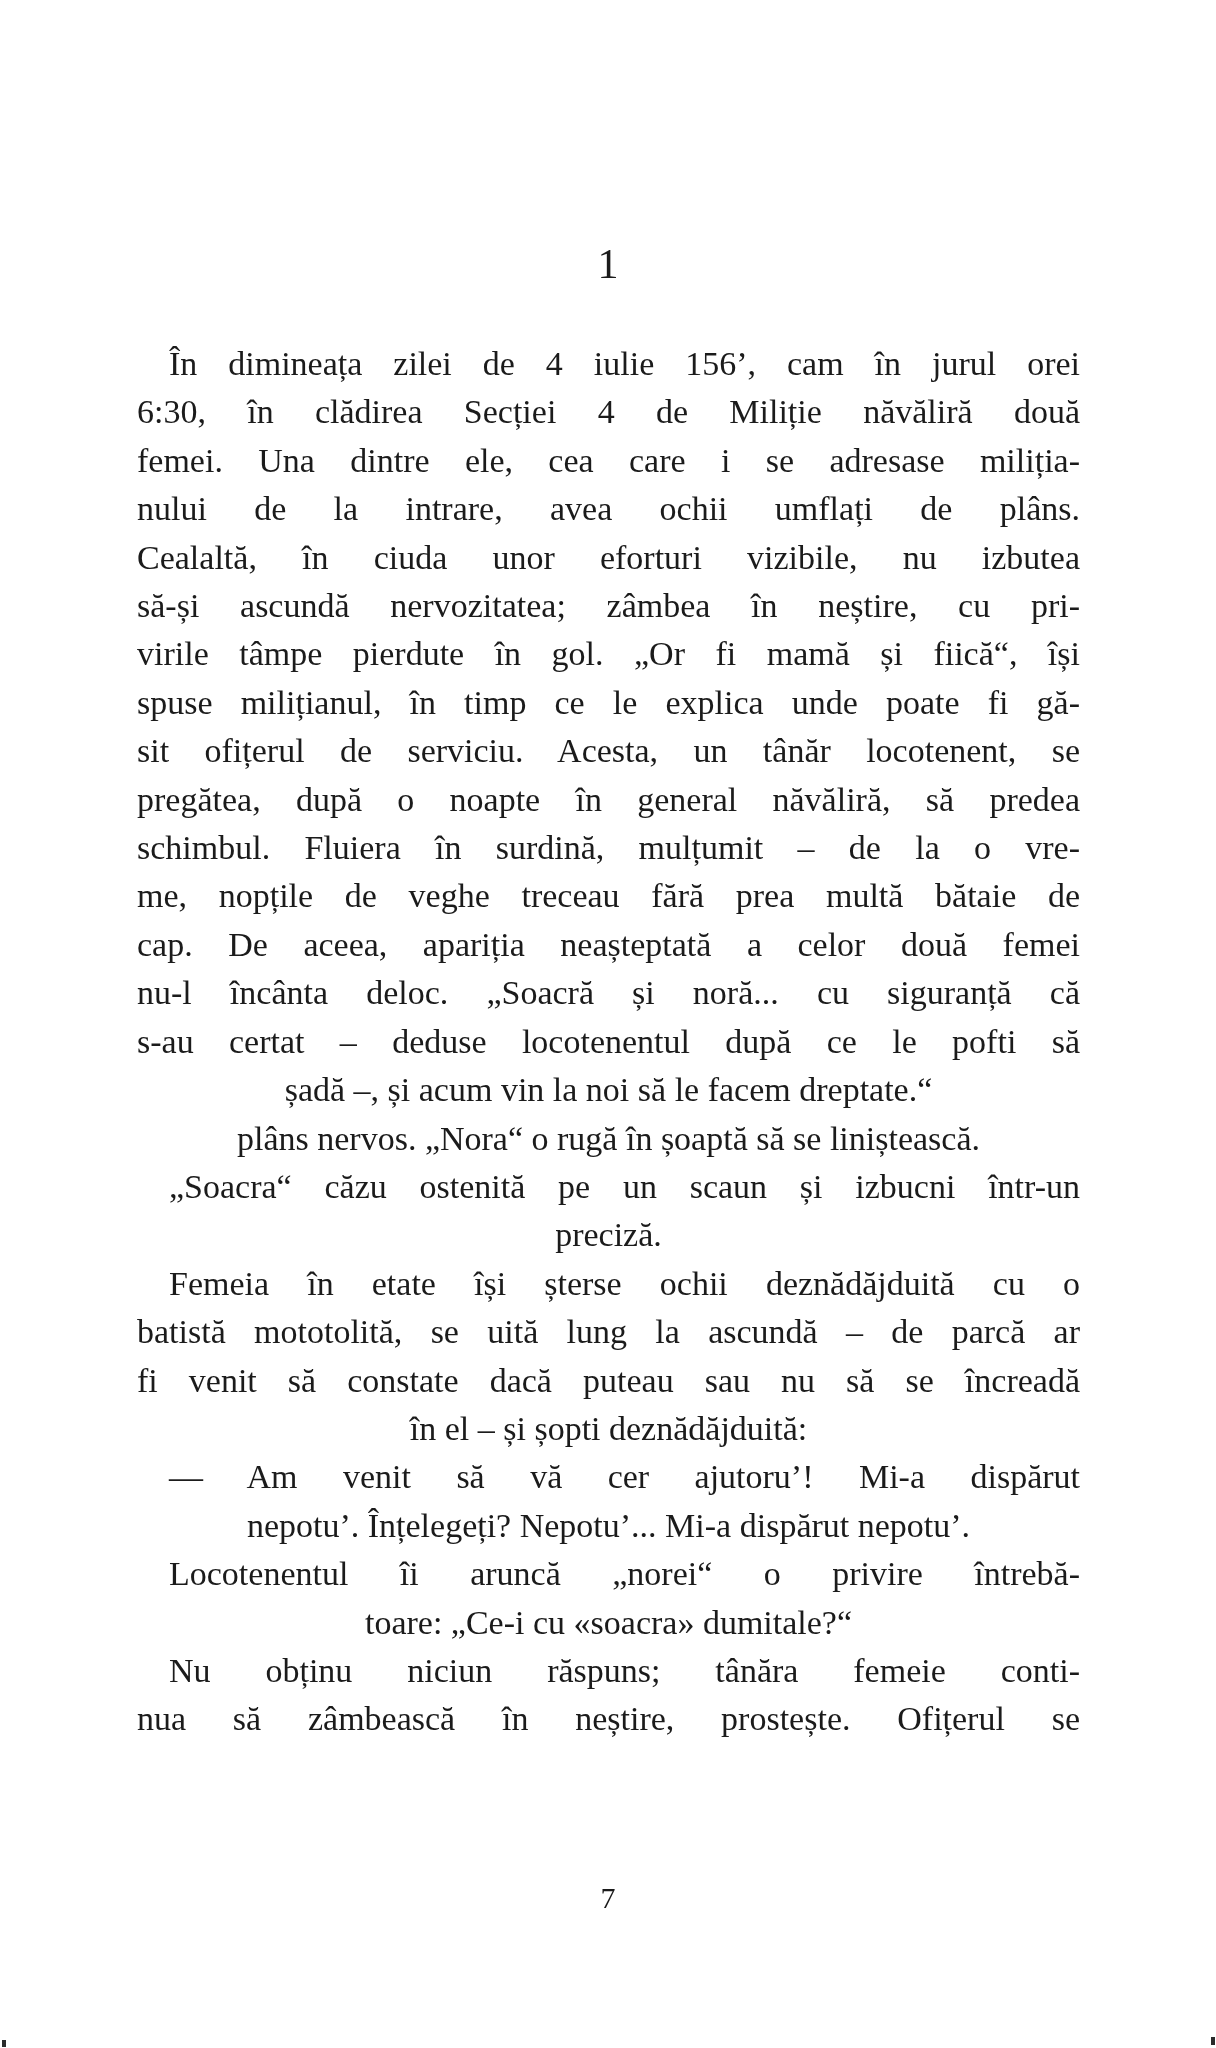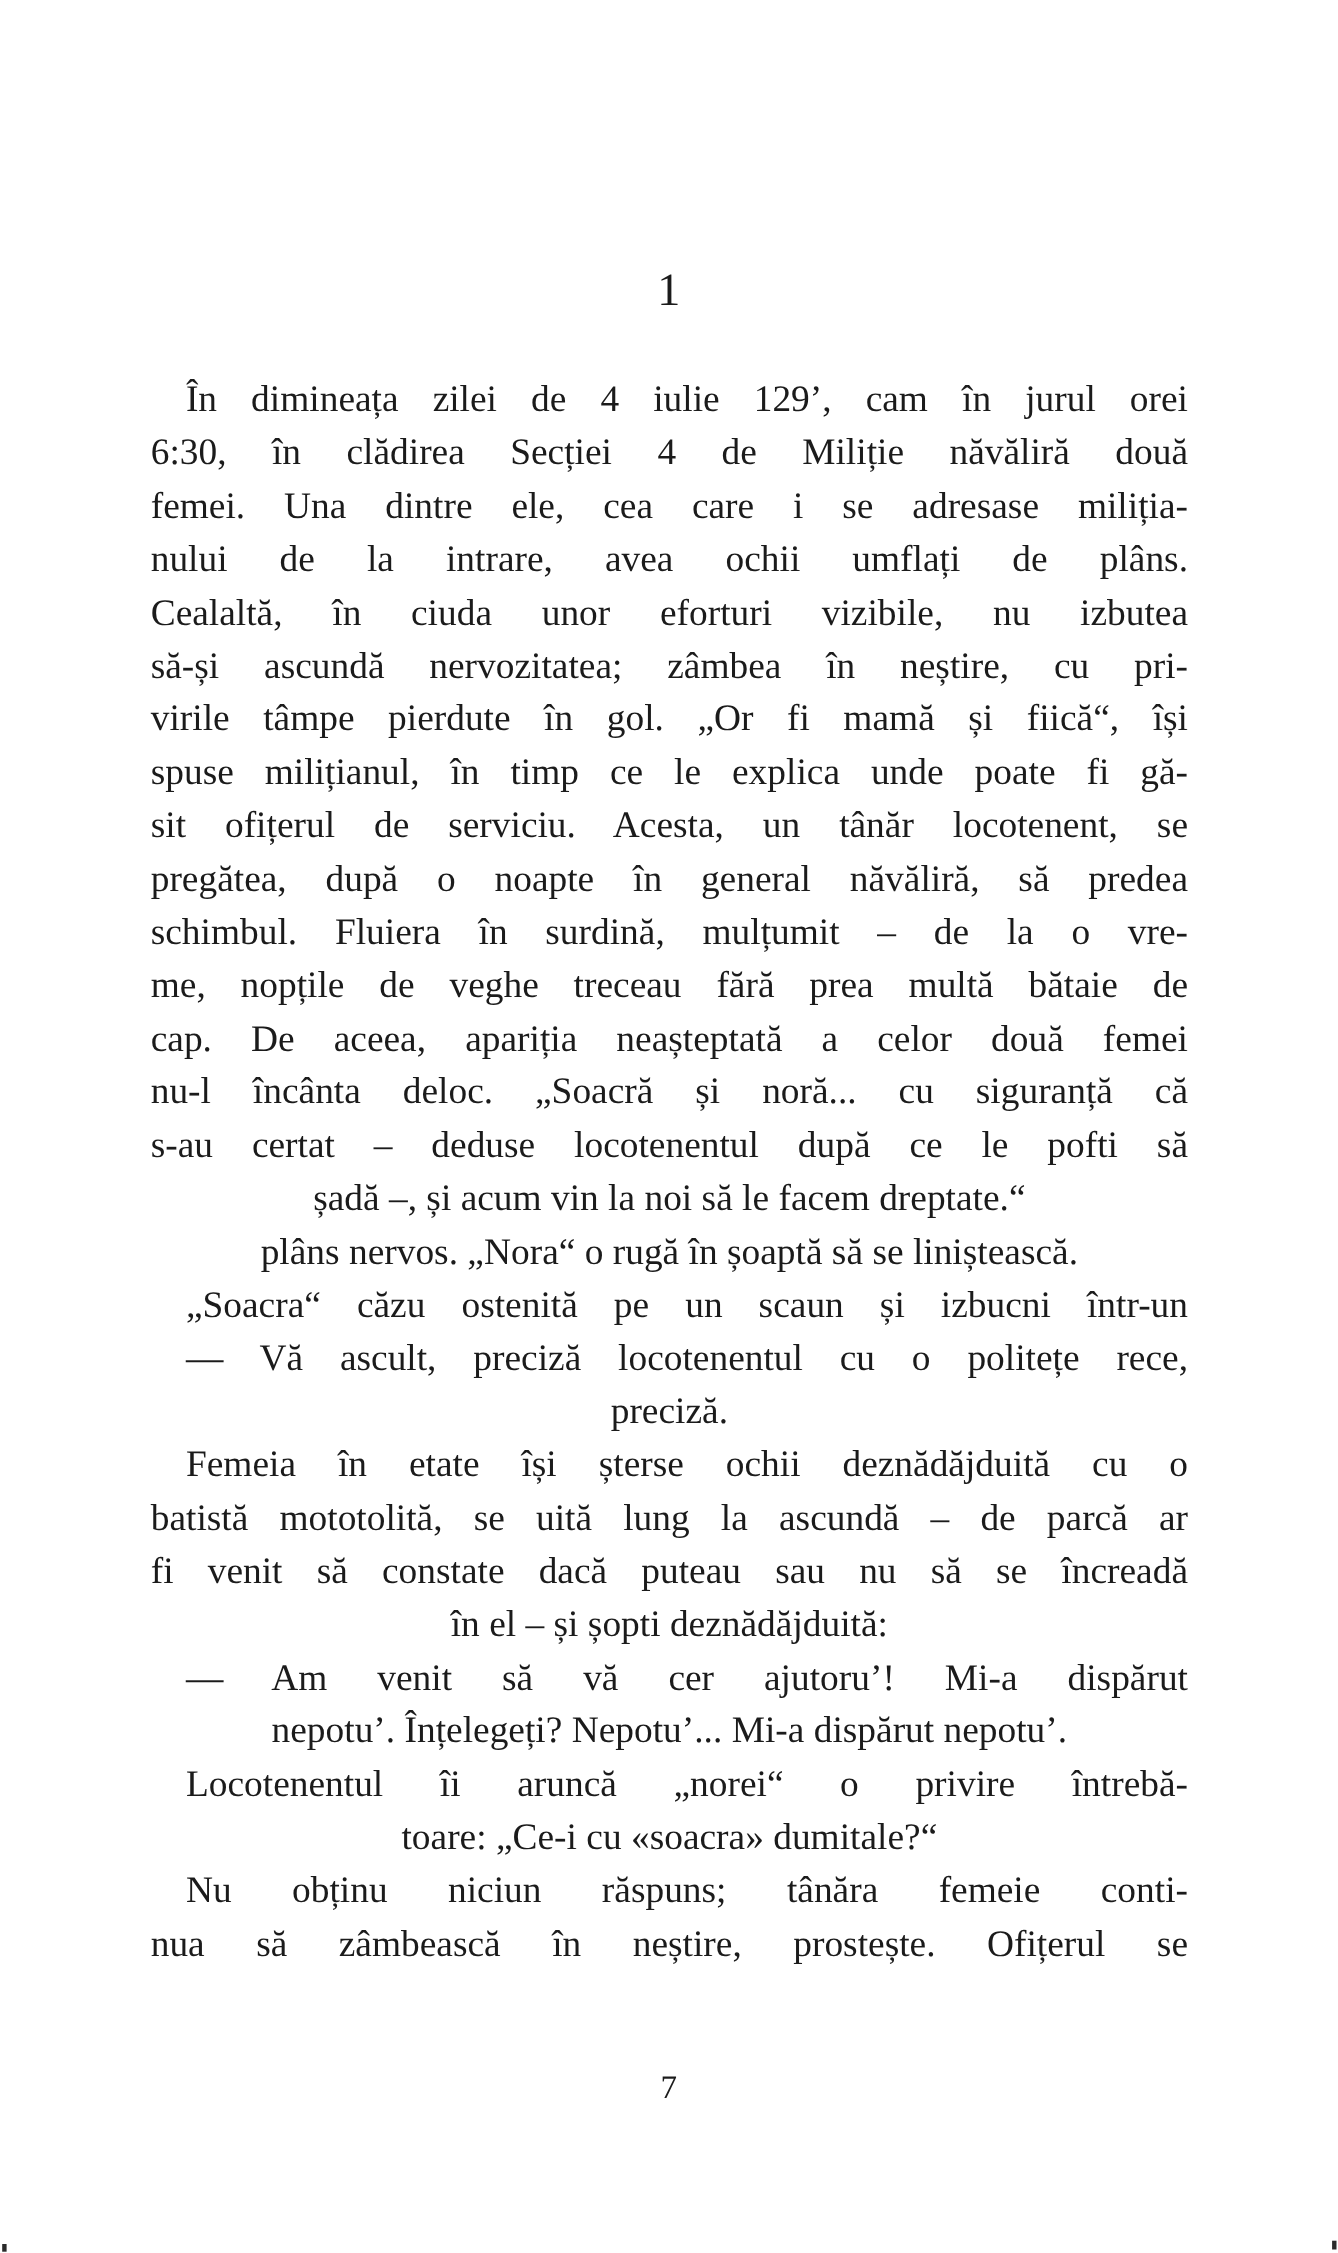--- a/index.html
+++ b/index.html
@@ -63,39 +63,38 @@
   .corner-mark.left  { left: 2px;  bottom: 1px; width: 4px; height: 7px; }
   .corner-mark.right { right: 1px; bottom: 3px; width: 4px; height: 8px; }
 </style>
 </head>
 <body>
 
 <div>
   <div class="chapter-number">1</div>
 
   <div class="text-block">
-      <div class="line just indent">În dimineața zilei de 4 iulie 129’, cam în jurul orei</div>
+      <div class="line just indent">În dimineața zilei de 4 iulie 156’, cam în jurul orei</div>
       <div class="line just">6:30, în clădirea Secției 4 de Miliție năvăliră două</div>
       <div class="line just">femei. Una dintre ele, cea care i se adresase miliția-</div>
       <div class="line just">nului de la intrare, avea ochii umflați de plâns.</div>
       <div class="line just">Cealaltă, în ciuda unor eforturi vizibile, nu izbutea</div>
       <div class="line just">să-și ascundă nervozitatea; zâmbea în neștire, cu pri-</div>
       <div class="line just">virile tâmpe pierdute în gol. „Or fi mamă și fiică“, își</div>
       <div class="line just">spuse milițianul, în timp ce le explica unde poate fi gă-</div>
       <div class="line just">sit ofițerul de serviciu. Acesta, un tânăr locotenent, se</div>
       <div class="line just">pregătea, după o noapte în general năvăliră, să predea</div>
       <div class="line just">schimbul. Fluiera în surdină, mulțumit – de la o vre-</div>
       <div class="line just">me, nopțile de veghe treceau fără prea multă bătaie de</div>
       <div class="line just">cap. De aceea, apariția neașteptată a celor două femei</div>
       <div class="line just">nu-l încânta deloc. „Soacră și noră... cu siguranță că</div>
       <div class="line just">s-au certat – deduse locotenentul după ce le pofti să</div>
       <div class="line">șadă –, și acum vin la noi să le facem dreptate.“</div>
       <div class="line">plâns nervos. „Nora“ o rugă în șoaptă să se liniștească.</div>
       <div class="line just indent">„Soacra“ căzu ostenită pe un scaun și izbucni într-un</div>
-      <div class="line just indent">— Vă ascult, preciză locotenentul cu o politețe rece,</div>
       <div class="line">preciză.</div>
       <div class="line just indent">Femeia în etate își șterse ochii deznădăjduită cu o</div>
       <div class="line just">batistă mototolită, se uită lung la ascundă – de parcă ar</div>
       <div class="line just">fi venit să constate dacă puteau sau nu să se încreadă</div>
       <div class="line">în el – și șopti deznădăjduită:</div>
       <div class="line just indent">— Am venit să vă cer ajutoru’! Mi-a dispărut</div>
       <div class="line">nepotu’. Înțelegeți? Nepotu’... Mi-a dispărut nepotu’.</div>
       <div class="line just indent">Locotenentul îi aruncă „norei“ o privire întrebă-</div>
       <div class="line">toare: „Ce-i cu «soacra» dumitale?“</div>
       <div class="line just indent">Nu obținu niciun răspuns; tânăra femeie conti-</div>

